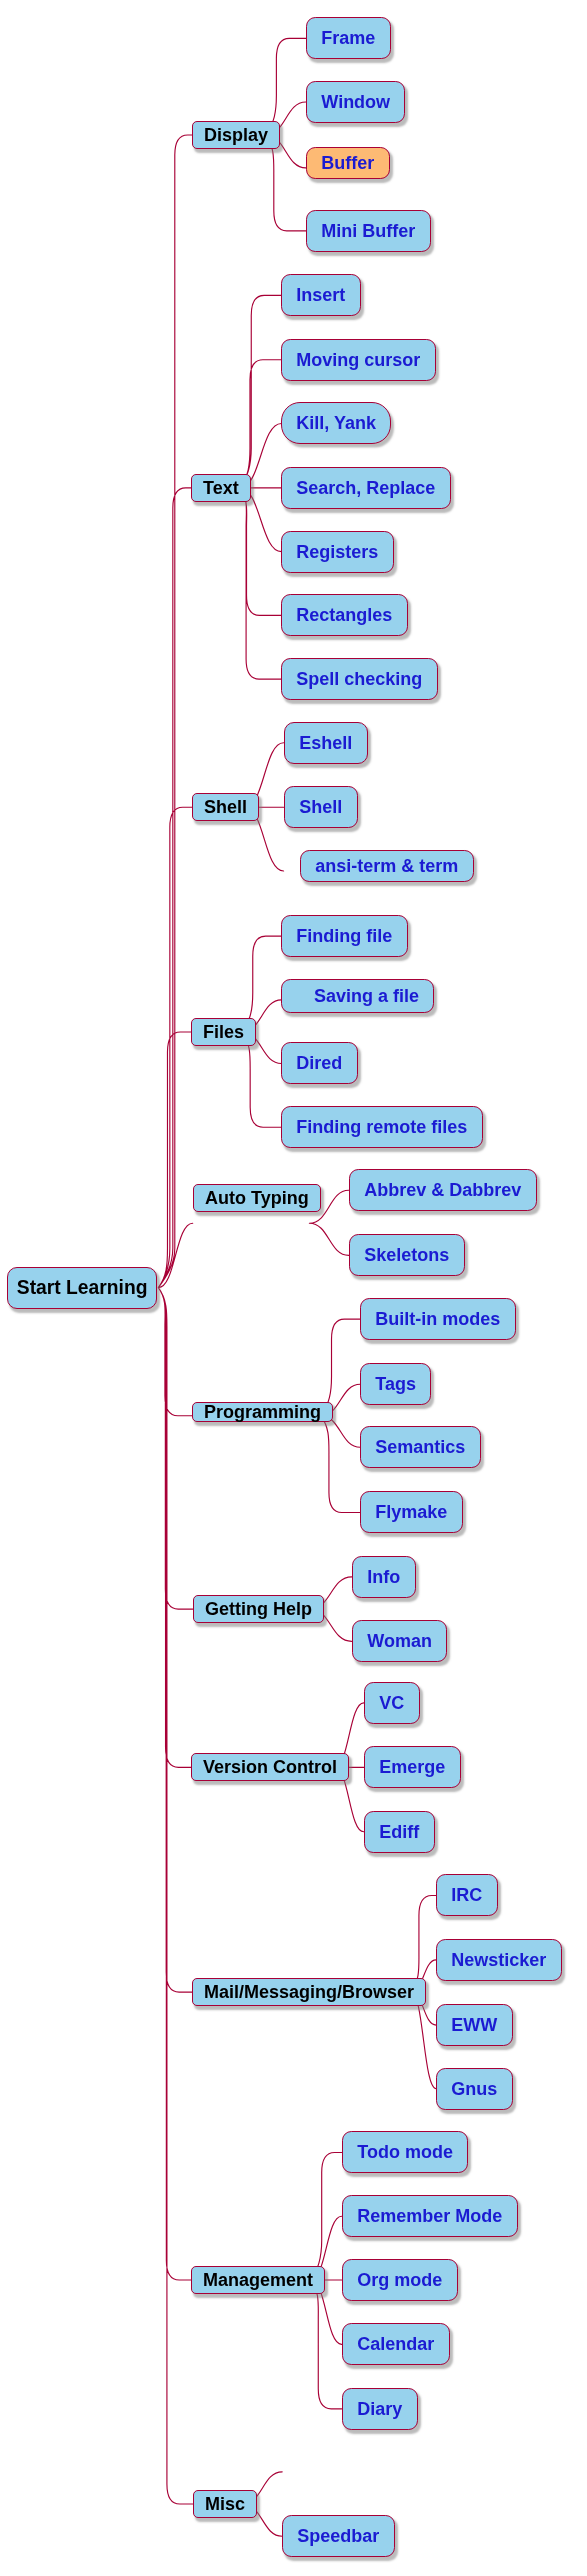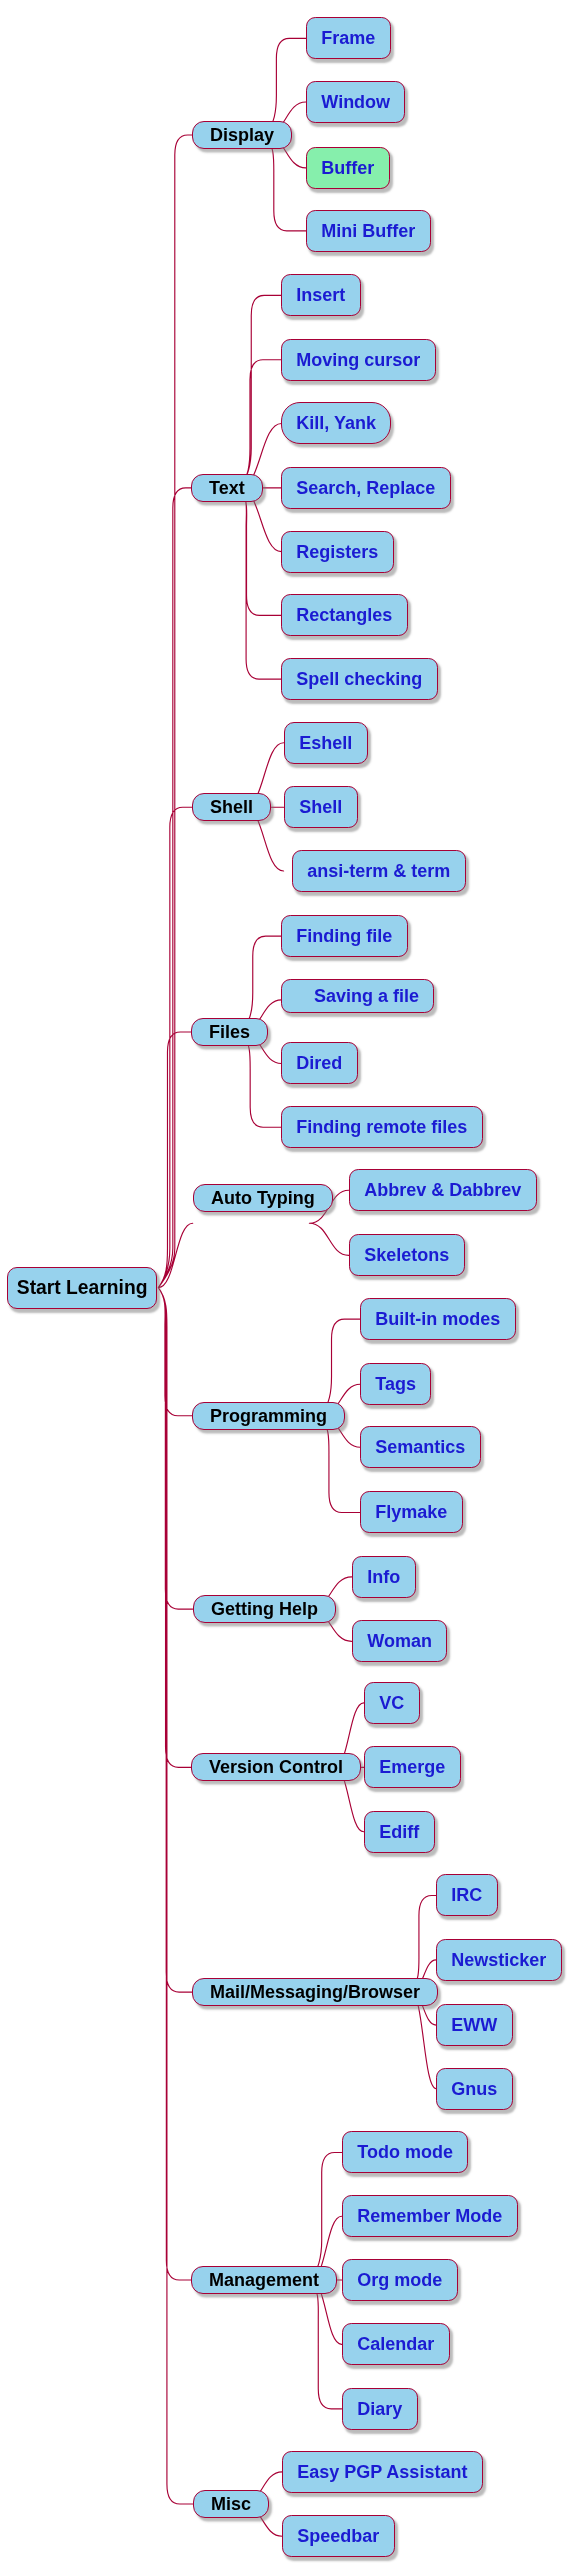--- a/index.html
+++ b/index.html
@@ -17,64 +17,64 @@
     display:flex;align-items:center;justify-content:center;
     white-space:nowrap;
     border:1.4px solid;
   }
   .leaf{
     border-radius:9.3px;
     font-size:18px;font-weight:bold;
     padding:0 14.3px;
   }
   .branch{
-    border-radius:12px;
+    border-radius:5px;
     font-size:18px;font-weight:bold;
-    padding:0 17px;
+    padding:0 11px;
   }
   .rootn{
     border-radius:10px;
     font-size:19.3px;font-weight:bold;
     padding:0 8.6px;
   }
 </style>
 </head>
 <body>
 
 <div id="canvas" style="background: rgb(255, 255, 255);">
   <svg id="edges" width="588" height="2576" viewBox="0 0 821 3598">
       <path d="M221 1798.5C233 1782.5 244 1765.5 244 1743.5L244 216.5C244 195.5 251 188.5 262 188.5L268 188.5M371 188.5C383 172.5 385.9 155.5 385.9 133.5L385.9 81.5C385.9 60.5 392.9 53.5 403.9 53.5L427 53.5M371 188.5C399 188.5 399 142.5 427 142.5M371 188.5C399 188.5 399 234.5 427 234.5M371 188.5C383 204.5 382.2933333333333 221.5 382.2933333333333 243.5L382.2933333333333 294.5C382.2933333333333 315.5 389.2933333333333 322.5 400.2933333333333 322.5L427 322.5M221 1798.5C233 1782.5 241.24666666666667 1765.5 241.24666666666667 1743.5L241.24666666666667 709.5C241.24666666666667 688.5 248.24666666666667 681.5 259.24666666666667 681.5L267 681.5M335 681.5C347 665.5 350.79333333333335 648.5 350.79333333333335 626.5L350.79333333333335 440.5C350.79333333333335 419.5 357.79333333333335 412.5 368.79333333333335 412.5L393 412.5M335 681.5C347 665.5 348.99333333333334 648.5 348.99333333333334 626.5L348.99333333333334 530.5C348.99333333333334 509.5 355.99333333333334 502.5 366.99333333333334 502.5L393 502.5M335 681.5C364 681.5 364 591.5 393 591.5M335 681.5C364 681.5 364 681.5 393 681.5M335 681.5C364 681.5 364 770.5 393 770.5M335 681.5C347 697.5 344.18666666666667 714.5 344.18666666666667 736.5L344.18666666666667 831.5C344.18666666666667 852.5 351.18666666666667 859.5 362.18666666666667 859.5L393 859.5M335 681.5C347 697.5 343.58 714.5 343.58 736.5L343.58 920.5C343.58 941.5 350.58 948.5 361.58 948.5L393 948.5M221 1798.5C233 1782.5 237.07333333333332 1765.5 237.07333333333332 1743.5L237.07333333333332 1155.5C237.07333333333332 1134.5 244.07333333333332 1127.5 255.07333333333332 1127.5L268 1127.5M342 1127.5C369 1127.5 369 1037.5 396 1037.5M342 1127.5C369 1127.5 369 1127.5 396 1127.5M342 1127.5C369 1127.5 369 1216.5 396 1216.5M221 1798.5C233 1782.5 233.78 1765.5 233.78 1743.5L233.78 1469.5C233.78 1448.5 240.78 1441.5 251.78 1441.5L267 1441.5M338 1441.5C350 1425.5 352.8933333333333 1408.5 352.8933333333333 1386.5L352.8933333333333 1335.5C352.8933333333333 1314.5 359.8933333333333 1307.5 370.8933333333333 1307.5L393 1307.5M338 1441.5C365.5 1441.5 365.5 1396.5 393 1396.5M338 1441.5C365.5 1441.5 365.5 1485.5 393 1485.5M338 1441.5C350 1457.5 349.28666666666663 1474.5 349.28666666666663 1496.5L349.28666666666663 1546.5C349.28666666666663 1567.5 356.28666666666663 1574.5 367.28666666666663 1574.5L393 1574.5M221 1798.5C245 1798.5 245 1708.5 269 1708.5M432 1708.5C459.5 1708.5 459.5 1662.5 487 1662.5M432 1708.5C459.5 1708.5 459.5 1753.5 487 1753.5M221 1798.5C233 1814.5 230.19333333333333 1831.5 230.19333333333333 1853.5L230.19333333333333 1949.5C230.19333333333333 1970.5 237.19333333333333 1977.5 248.19333333333333 1977.5L268 1977.5M448 1977.5C460 1961.5 462.9 1944.5 462.9 1922.5L462.9 1870.5C462.9 1849.5 469.9 1842.5 480.9 1842.5L503 1842.5M448 1977.5C475.5 1977.5 475.5 1933.5 503 1933.5M448 1977.5C475.5 1977.5 475.5 2021.5 503 2021.5M448 1977.5C460 1993.5 459.29999999999995 2010.5 459.29999999999995 2032.5L459.29999999999995 2084.5C459.29999999999995 2105.5 466.29999999999995 2112.5 477.29999999999995 2112.5L503 2112.5M221 1798.5C233 1814.5 230.79333333333335 1831.5 230.79333333333335 1853.5L230.79333333333335 2219.5C230.79333333333335 2240.5 237.79333333333335 2247.5 248.79333333333335 2247.5L269 2247.5M433 2247.5C462 2247.5 462 2202.5 491 2202.5M433 2247.5C462 2247.5 462 2292.5 491 2292.5M221 1798.5C233 1814.5 231.06666666666666 1831.5 231.06666666666666 1853.5L231.06666666666666 2440.5C231.06666666666666 2461.5 238.06666666666666 2468.5 249.06666666666666 2468.5L267 2468.5M467 2468.5C487.5 2468.5 487.5 2378.5 508 2378.5M467 2468.5C487.5 2468.5 487.5 2468.5 508 2468.5M467 2468.5C487.5 2468.5 487.5 2558.5 508 2558.5M221 1798.5C233 1814.5 231.96 1831.5 231.96 1853.5L231.96 2754.5C231.96 2775.5 238.96 2782.5 249.96 2782.5L268 2782.5M574 2782.5C586 2766.5 585 2749.5 585 2727.5L585 2675.5C585 2654.5 592 2647.5 603 2647.5L609 2647.5M574 2782.5C591.5 2782.5 591.5 2737.5 609 2737.5M574 2782.5C591.5 2782.5 591.5 2828.5 609 2828.5M574 2782.5C591.5 2782.5 591.5 2917.5 609 2917.5M221 1798.5C233 1814.5 232.2 1831.5 232.2 1853.5L232.2 3156.5C232.2 3177.5 239.2 3184.5 250.2 3184.5L267 3184.5M434 3184.5C446 3168.5 449.18666666666667 3151.5 449.18666666666667 3129.5L449.18666666666667 3034.5C449.18666666666667 3013.5 456.18666666666667 3006.5 467.18666666666667 3006.5L477 3006.5M434 3184.5C455.5 3184.5 455.5 3095.5 477 3095.5M434 3184.5C455.5 3184.5 455.5 3184.5 477 3184.5M434 3184.5C455.5 3184.5 455.5 3274.5 477 3274.5M434 3184.5C446 3200.5 444.4 3217.5 444.4 3239.5L444.4 3336.5C444.4 3357.5 451.4 3364.5 462.4 3364.5L477 3364.5M221 1798.5C233 1814.5 233 1831.5 233 1853.5L233 3469.5C233 3490.5 240 3497.5 251 3497.5L269 3497.5M339 3497.5C366.5 3497.5 366.5 3452.5 394 3452.5M339 3497.5C366.5 3497.5 366.5 3542.5 394 3542.5" fill="none" stroke="#A80036" stroke-width="1.6" stroke-linecap="round"></path>
     </svg>
 <div class="node rootn" style="left: 7.2px; top: 1267px; height: 42px; min-width: 143px; background: rgb(151, 210, 237); border-color: rgb(168, 0, 54); color: rgb(0, 0, 0); box-shadow: rgba(119, 119, 119, 0.5) 2.9px 3.6px 2.1px;">Start Learning</div>
     <div class="node branch" style="left: 192px; top: 121px; height: 28px; min-width: 66px; background: rgb(151, 210, 237); border-color: rgb(168, 0, 54); color: rgb(0, 0, 0); box-shadow: rgba(119, 119, 119, 0.5) 2.9px 3.6px 2.1px;">Display</div>
     <div class="node leaf" style="left: 306px; top: 17px; height: 42px; min-width: 76px; background: rgb(151, 210, 237); border-color: rgb(168, 0, 54); color: rgb(27, 27, 210); box-shadow: rgba(119, 119, 119, 0.5) 2.9px 3.6px 2.1px;">Frame</div>
     <div class="node leaf" style="left: 306px; top: 81px; height: 42px; min-width: 82px; background: rgb(151, 210, 237); border-color: rgb(168, 0, 54); color: rgb(27, 27, 210); box-shadow: rgba(119, 119, 119, 0.5) 2.9px 3.6px 2.1px;">Window</div>
-    <div class="node leaf" style="left: 306px; top: 147px; height: 42px; min-width: 67px; background: #86efac; border-color: rgb(168, 0, 54); color: rgb(27, 27, 210); box-shadow: rgba(119, 119, 119, 0.5) 2.9px 3.6px 2.1px;">Buffer</div>
+    <div class="node leaf" style="left: 306px; top: 147px; height: 32px; min-width: 67px; background: #fdba74; border-color: rgb(168, 0, 54); color: rgb(27, 27, 210); box-shadow: rgba(119, 119, 119, 0.5) 2.9px 3.6px 2.1px;">Buffer</div>
     <div class="node leaf" style="left: 306px; top: 210px; height: 42px; min-width: 107px; background: rgb(151, 210, 237); border-color: rgb(168, 0, 54); color: rgb(27, 27, 210); box-shadow: rgba(119, 119, 119, 0.5) 2.9px 3.6px 2.1px;">Mini Buffer</div>
     <div class="node branch" style="left: 191px; top: 474px; height: 28px; min-width: 49px; background: rgb(151, 210, 237); border-color: rgb(168, 0, 54); color: rgb(0, 0, 0); box-shadow: rgba(119, 119, 119, 0.5) 2.9px 3.6px 2.1px;">Text</div>
     <div class="node leaf" style="left: 281px; top: 274px; height: 42px; min-width: 71px; background: rgb(151, 210, 237); border-color: rgb(168, 0, 54); color: rgb(27, 27, 210); box-shadow: rgba(119, 119, 119, 0.5) 2.9px 3.6px 2.1px;">Insert</div>
     <div class="node leaf" style="left: 281px; top: 339px; height: 42px; min-width: 146px; background: rgb(151, 210, 237); border-color: rgb(168, 0, 54); color: rgb(27, 27, 210); box-shadow: rgba(119, 119, 119, 0.5) 2.9px 3.6px 2.1px;">Moving cursor</div>
     <div class="node leaf" style="left: 281px; top: 402px; height: 42px; min-width: 105px; background: rgb(151, 210, 237); border-color: rgb(168, 0, 54); color: rgb(27, 27, 210); box-shadow: rgba(119, 119, 119, 0.5) 2.9px 3.6px 2.1px; border-radius: 19px;">Kill, Yank</div>
     <div class="node leaf" style="left: 281px; top: 467px; height: 42px; min-width: 158px; background: rgb(151, 210, 237); border-color: rgb(168, 0, 54); color: rgb(27, 27, 210); box-shadow: rgba(119, 119, 119, 0.5) 2.9px 3.6px 2.1px;">Search, Replace</div>
     <div class="node leaf" style="left: 281px; top: 531px; height: 42px; min-width: 105px; background: rgb(151, 210, 237); border-color: rgb(168, 0, 54); color: rgb(27, 27, 210); box-shadow: rgba(119, 119, 119, 0.5) 2.9px 3.6px 2.1px;">Registers</div>
     <div class="node leaf" style="left: 281px; top: 594px; height: 42px; min-width: 118px; background: rgb(151, 210, 237); border-color: rgb(168, 0, 54); color: rgb(27, 27, 210); box-shadow: rgba(119, 119, 119, 0.5) 2.9px 3.6px 2.1px;">Rectangles</div>
     <div class="node leaf" style="left: 281px; top: 658px; height: 42px; min-width: 145px; background: rgb(151, 210, 237); border-color: rgb(168, 0, 54); color: rgb(27, 27, 210); box-shadow: rgba(119, 119, 119, 0.5) 2.9px 3.6px 2.1px;">Spell checking</div>
     <div class="node branch" style="left: 192px; top: 793px; height: 28px; min-width: 49px; background: rgb(151, 210, 237); border-color: rgb(168, 0, 54); color: rgb(0, 0, 0); box-shadow: rgba(119, 119, 119, 0.5) 2.9px 3.6px 2.1px;">Shell</div>
     <div class="node leaf" style="left: 284px; top: 722px; height: 42px; min-width: 74px; background: rgb(151, 210, 237); border-color: rgb(168, 0, 54); color: rgb(27, 27, 210); box-shadow: rgba(119, 119, 119, 0.5) 2.9px 3.6px 2.1px; border-radius: 10px;">Eshell</div>
     <div class="node leaf" style="left: 284px; top: 786px; height: 42px; min-width: 63px; background: rgb(151, 210, 237); border-color: rgb(168, 0, 54); color: rgb(27, 27, 210); box-shadow: rgba(119, 119, 119, 0.5) 2.9px 3.6px 2.1px;">Shell</div>
-    <div class="node leaf" style="left: 292px; top: 850px; height: 42px; min-width: 166px; background: rgb(151, 210, 237); border-color: rgb(168, 0, 54); color: rgb(27, 27, 210); box-shadow: rgba(119, 119, 119, 0.5) 2.9px 3.6px 2.1px;">ansi-term &amp; term</div>
+    <div class="node leaf" style="left: 300px; top: 850px; height: 32px; min-width: 166px; background: rgb(151, 210, 237); border-color: rgb(168, 0, 54); color: rgb(27, 27, 210); box-shadow: rgba(119, 119, 119, 0.5) 2.9px 3.6px 2.1px;">ansi-term &amp; term</div>
     <div class="node branch" style="left: 191px; top: 1018px; height: 28px; min-width: 47px; background: rgb(151, 210, 237); border-color: rgb(168, 0, 54); color: rgb(0, 0, 0); box-shadow: rgba(119, 119, 119, 0.5) 2.9px 3.6px 2.1px;">Files</div>
     <div class="node leaf" style="left: 281px; top: 915px; height: 42px; min-width: 120px; background: rgb(151, 210, 237); border-color: rgb(168, 0, 54); color: rgb(27, 27, 210); box-shadow: rgba(119, 119, 119, 0.5) 2.9px 3.6px 2.1px;">Finding file</div>
     <div class="node leaf" style="left: 281px; top: 979px; height: 34px; min-width: 127px; background: rgb(151, 210, 237); border-color: rgb(168, 0, 54); color: rgb(27, 27, 210); box-shadow: rgba(119, 119, 119, 0.5) 2.9px 3.6px 2.1px; padding-left: 32px;">Saving a file</div>
     <div class="node leaf" style="left: 281px; top: 1042px; height: 42px; min-width: 69px; background: rgb(151, 210, 237); border-color: rgb(168, 0, 54); color: rgb(27, 27, 210); box-shadow: rgba(119, 119, 119, 0.5) 2.9px 3.6px 2.1px;">Dired</div>
     <div class="node leaf" style="left: 281px; top: 1106px; height: 42px; min-width: 193px; background: rgb(151, 210, 237); border-color: rgb(168, 0, 54); color: rgb(27, 27, 210); box-shadow: rgba(119, 119, 119, 0.5) 2.9px 3.6px 2.1px;">Finding remote files</div>
     <div class="node branch" style="left: 193px; top: 1184px; height: 28px; min-width: 117px; background: rgb(151, 210, 237); border-color: rgb(168, 0, 54); color: rgb(0, 0, 0); box-shadow: rgba(119, 119, 119, 0.5) 2.9px 3.6px 2.1px;">Auto Typing</div>
     <div class="node leaf" style="left: 349px; top: 1169px; height: 42px; min-width: 162px; background: rgb(151, 210, 237); border-color: rgb(168, 0, 54); color: rgb(27, 27, 210); box-shadow: rgba(119, 119, 119, 0.5) 2.9px 3.6px 2.1px;">Abbrev &amp; Dabbrev</div>
     <div class="node leaf" style="left: 349px; top: 1234px; height: 42px; min-width: 108px; background: rgb(151, 210, 237); border-color: rgb(168, 0, 54); color: rgb(27, 27, 210); box-shadow: rgba(119, 119, 119, 0.5) 2.9px 3.6px 2.1px;">Skeletons</div>
-    <div class="node branch" style="left: 192px; top: 1402px; height: 28px; min-width: 129px; background: rgb(151, 210, 237); border-color: rgb(168, 0, 54); color: rgb(0, 0, 0); box-shadow: rgba(119, 119, 119, 0.5) 2.9px 3.6px 2.1px;">Programming</div>
+    <div class="node branch" style="left: 192px; top: 1402px; height: 20px; min-width: 129px; background: rgb(151, 210, 237); border-color: rgb(168, 0, 54); color: rgb(0, 0, 0); box-shadow: rgba(119, 119, 119, 0.5) 2.9px 3.6px 2.1px;">Programming</div>
     <div class="node leaf" style="left: 360px; top: 1298px; height: 42px; min-width: 150px; background: rgb(151, 210, 237); border-color: rgb(168, 0, 54); color: rgb(27, 27, 210); box-shadow: rgba(119, 119, 119, 0.5) 2.9px 3.6px 2.1px;">Built-in modes</div>
     <div class="node leaf" style="left: 360px; top: 1363px; height: 42px; min-width: 64px; background: rgb(151, 210, 237); border-color: rgb(168, 0, 54); color: rgb(27, 27, 210); box-shadow: rgba(119, 119, 119, 0.5) 2.9px 3.6px 2.1px;">Tags</div>
     <div class="node leaf" style="left: 360px; top: 1426px; height: 42px; min-width: 109px; background: rgb(151, 210, 237); border-color: rgb(168, 0, 54); color: rgb(27, 27, 210); box-shadow: rgba(119, 119, 119, 0.5) 2.9px 3.6px 2.1px;">Semantics</div>
     <div class="node leaf" style="left: 360px; top: 1491px; height: 42px; min-width: 91px; background: rgb(151, 210, 237); border-color: rgb(168, 0, 54); color: rgb(27, 27, 210); box-shadow: rgba(119, 119, 119, 0.5) 2.9px 3.6px 2.1px;">Flymake</div>
     <div class="node branch" style="left: 193px; top: 1595px; height: 28px; min-width: 117px; background: rgb(151, 210, 237); border-color: rgb(168, 0, 54); color: rgb(0, 0, 0); box-shadow: rgba(119, 119, 119, 0.5) 2.9px 3.6px 2.1px;">Getting Help</div>
     <div class="node leaf" style="left: 352px; top: 1556px; height: 42px; min-width: 55px; background: rgb(151, 210, 237); border-color: rgb(168, 0, 54); color: rgb(27, 27, 210); box-shadow: rgba(119, 119, 119, 0.5) 2.9px 3.6px 2.1px;">Info</div>
     <div class="node leaf" style="left: 352px; top: 1620px; height: 42px; min-width: 87px; background: rgb(151, 210, 237); border-color: rgb(168, 0, 54); color: rgb(27, 27, 210); box-shadow: rgba(119, 119, 119, 0.5) 2.9px 3.6px 2.1px;">Woman</div>
     <div class="node branch" style="left: 191px; top: 1753px; height: 28px; min-width: 132px; background: rgb(151, 210, 237); border-color: rgb(168, 0, 54); color: rgb(0, 0, 0); box-shadow: rgba(119, 119, 119, 0.5) 2.9px 3.6px 2.1px;">Version Control</div>
     <div class="node leaf" style="left: 364px; top: 1682px; height: 42px; min-width: 44px; background: rgb(151, 210, 237); border-color: rgb(168, 0, 54); color: rgb(27, 27, 210); box-shadow: rgba(119, 119, 119, 0.5) 2.9px 3.6px 2.1px;">VC</div>
     <div class="node leaf" style="left: 364px; top: 1746px; height: 42px; min-width: 82px; background: rgb(151, 210, 237); border-color: rgb(168, 0, 54); color: rgb(27, 27, 210); box-shadow: rgba(119, 119, 119, 0.5) 2.9px 3.6px 2.1px;">Emerge</div>
@@ -84,16 +84,15 @@
     <div class="node leaf" style="left: 436px; top: 1939px; height: 42px; min-width: 107px; background: rgb(151, 210, 237); border-color: rgb(168, 0, 54); color: rgb(27, 27, 210); box-shadow: rgba(119, 119, 119, 0.5) 2.9px 3.6px 2.1px;">Newsticker</div>
     <div class="node leaf" style="left: 436px; top: 2004px; height: 42px; min-width: 56px; background: rgb(151, 210, 237); border-color: rgb(168, 0, 54); color: rgb(27, 27, 210); box-shadow: rgba(119, 119, 119, 0.5) 2.9px 3.6px 2.1px;">EWW</div>
     <div class="node leaf" style="left: 436px; top: 2068px; height: 42px; min-width: 59px; background: rgb(151, 210, 237); border-color: rgb(168, 0, 54); color: rgb(27, 27, 210); box-shadow: rgba(119, 119, 119, 0.5) 2.9px 3.6px 2.1px;">Gnus</div>
     <div class="node branch" style="left: 191px; top: 2266px; height: 28px; min-width: 113px; background: rgb(151, 210, 237); border-color: rgb(168, 0, 54); color: rgb(0, 0, 0); box-shadow: rgba(119, 119, 119, 0.5) 2.9px 3.6px 2.1px;">Management</div>
     <div class="node leaf" style="left: 342px; top: 2131px; height: 42px; min-width: 111px; background: rgb(151, 210, 237); border-color: rgb(168, 0, 54); color: rgb(27, 27, 210); box-shadow: rgba(119, 119, 119, 0.5) 2.9px 3.6px 2.1px;">Todo mode</div>
     <div class="node leaf" style="left: 342px; top: 2195px; height: 42px; min-width: 154px; background: rgb(151, 210, 237); border-color: rgb(168, 0, 54); color: rgb(27, 27, 210); box-shadow: rgba(119, 119, 119, 0.5) 2.9px 3.6px 2.1px;">Remember Mode</div>
     <div class="node leaf" style="left: 342px; top: 2259px; height: 42px; min-width: 99px; background: rgb(151, 210, 237); border-color: rgb(168, 0, 54); color: rgb(27, 27, 210); box-shadow: rgba(119, 119, 119, 0.5) 2.9px 3.6px 2.1px; text-align: center;">Org mode</div>
     <div class="node leaf" style="left: 342px; top: 2323px; height: 42px; min-width: 90px; background: rgb(151, 210, 237); border-color: rgb(168, 0, 54); color: rgb(27, 27, 210); box-shadow: rgba(119, 119, 119, 0.5) 2.9px 3.6px 2.1px;">Calendar</div>
     <div class="node leaf" style="left: 342px; top: 2388px; height: 42px; min-width: 62px; background: rgb(151, 210, 237); border-color: rgb(168, 0, 54); color: rgb(27, 27, 210); box-shadow: rgba(119, 119, 119, 0.5) 2.9px 3.6px 2.1px;">Diary</div>
     <div class="node branch" style="left: 193px; top: 2490px; height: 28px; min-width: 49px; background: rgb(151, 210, 237); border-color: rgb(168, 0, 54); color: rgb(0, 0, 0); box-shadow: rgba(119, 119, 119, 0.5) 2.9px 3.6px 2.1px;">Misc</div>
-    <div class="node leaf" style="left: 282px; top: 2451px; height: 42px; min-width: 185px; background: rgb(151, 210, 237); border-color: rgb(168, 0, 54); color: rgb(27, 27, 210); box-shadow: rgba(119, 119, 119, 0.5) 2.9px 3.6px 2.1px;">Easy PGP Assistant</div>
     <div class="node leaf" style="left: 282px; top: 2515px; height: 42px; min-width: 105px; background: rgb(151, 210, 237); border-color: rgb(168, 0, 54); color: rgb(27, 27, 210); box-shadow: rgba(119, 119, 119, 0.5) 2.9px 3.6px 2.1px;">Speedbar</div>
   </div>
 
 
 </body></html>

